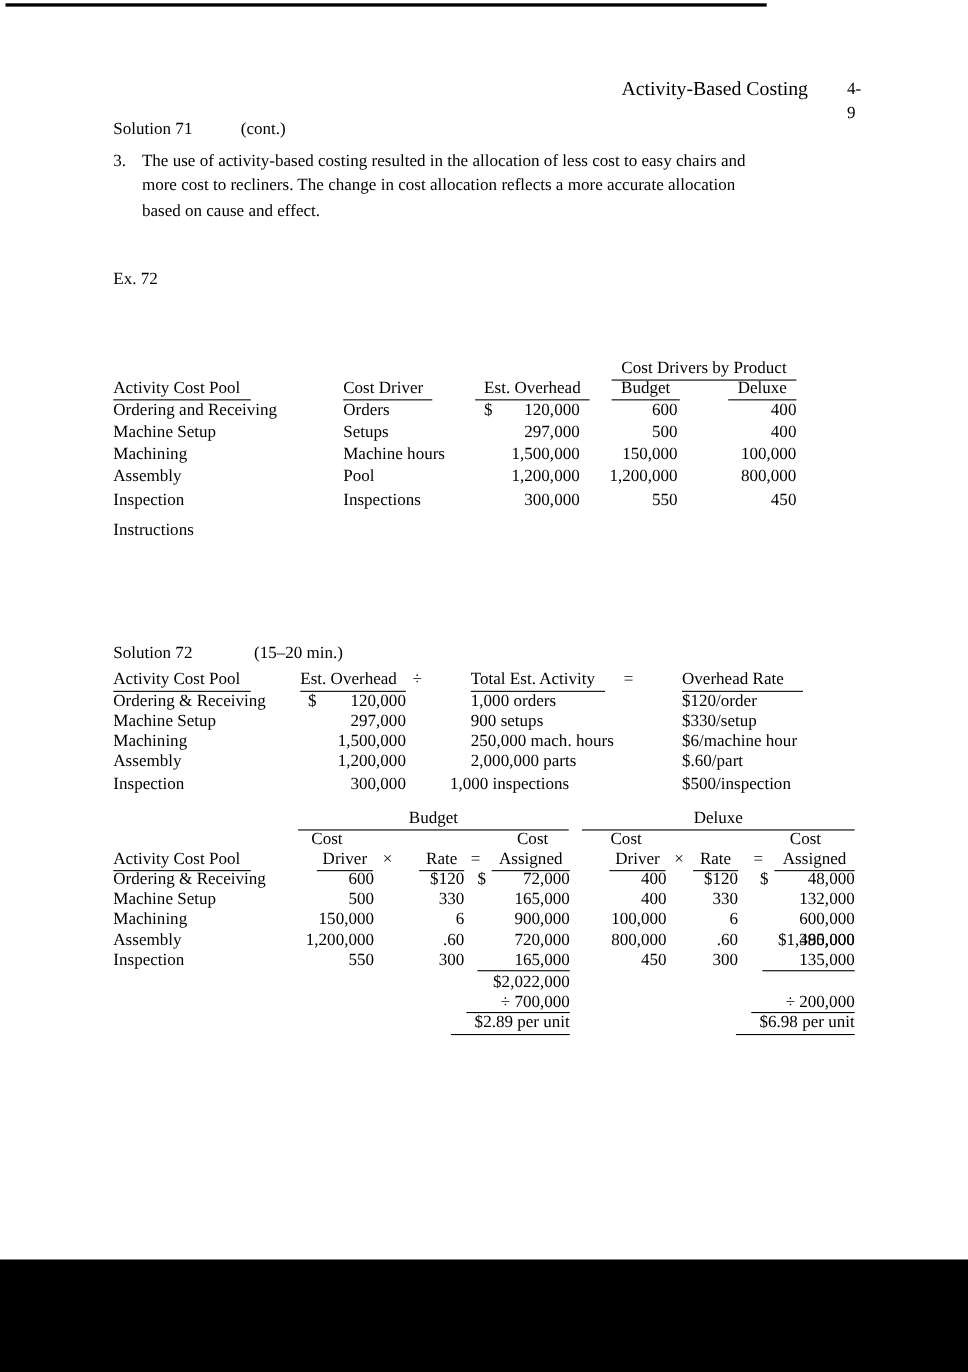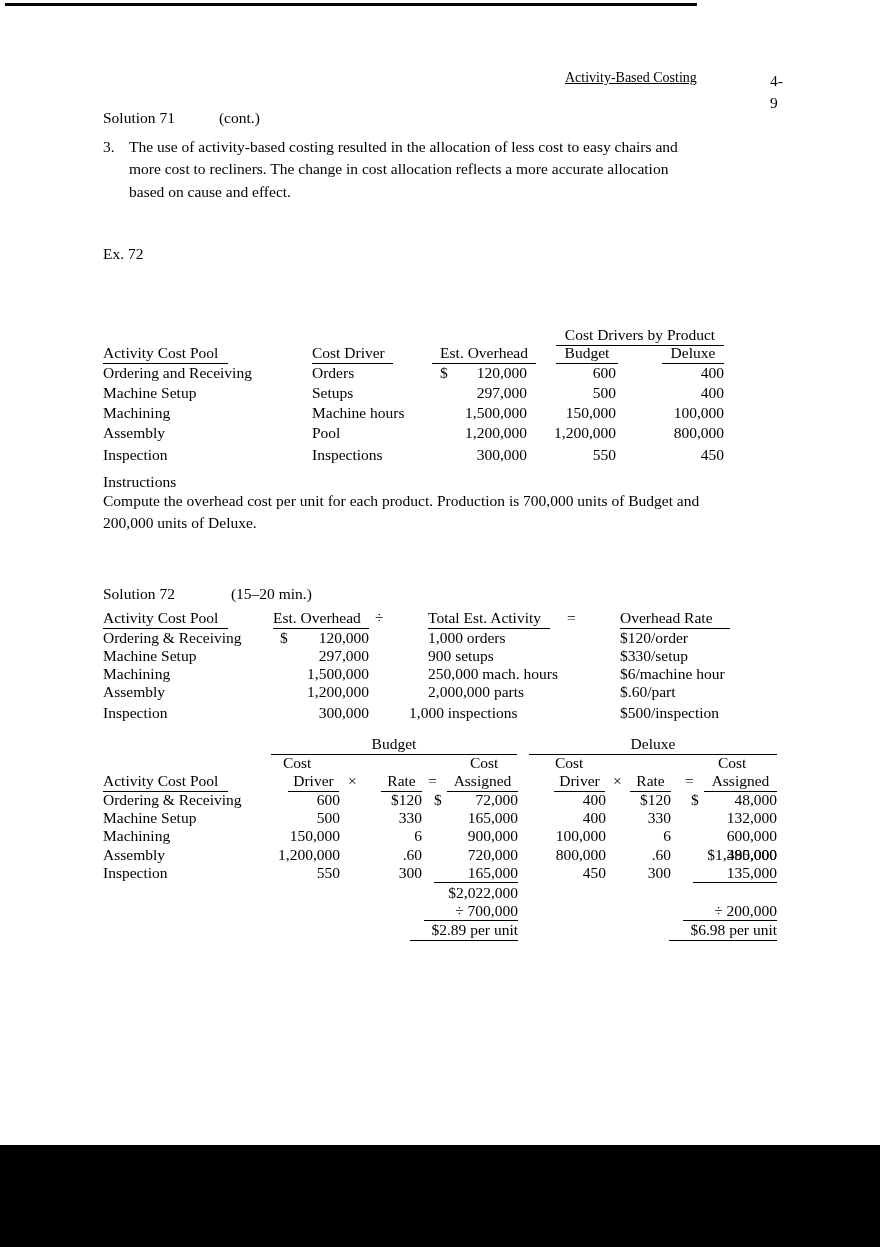--- a/index.html
+++ b/index.html
@@ -42,23 +42,22 @@
     width: 880px;
     height: 102px;
     background: #000;
   }
 
   
   .runhead {
     position: absolute;
     left: 565px;
     top: 70px;
-    font-size: 14px;
+    font-size: 18px;
     white-space: nowrap;
-    text-decoration: underline;
   }
   .pagenum {
     position: absolute;
     left: 770px;
     top: 70px;
     font-size: 15.5px;
     width: 28px;
     line-height: 1.45;
   }
 
@@ -203,21 +202,20 @@
     <div class="cell r" style="left:622px; top:424px; width:102px;">800,000</div>
 
     <div class="cell" style="left:103px; top:446px;">Inspection</div>
     <div class="cell" style="left:312px; top:446px;">Inspections</div>
     <div class="cell r" style="left:406px; top:446px; width:121px;">300,000</div>
     <div class="cell r" style="left:516px; top:446px; width:100px;">550</div>
     <div class="cell r" style="left:622px; top:446px; width:102px;">450</div>
   </div>
 
   <div class="lbl-instructions">Instructions</div>
-  <div class="para-instr">Compute the overhead cost per unit for each product. Production is 700,000 units of Budget and 200,000 units of Deluxe.</div>
 
   <div class="lbl-sol72">
     <span>Solution 72</span><span class="gap"></span><span>(15–20 min.)</span>
   </div>
 
   <div>
     <div class="cell ul" style="left:103px; top:609px; width:125px;">Activity Cost Pool</div>
     <div class="cell ul" style="left:273px; top:609px; width:96px;">Est. Overhead</div>
     <div class="cell" style="left:375px; top:609px;">÷</div>
     <div class="cell ul" style="left:428px; top:609px; width:122px;">Total Est. Activity</div>

